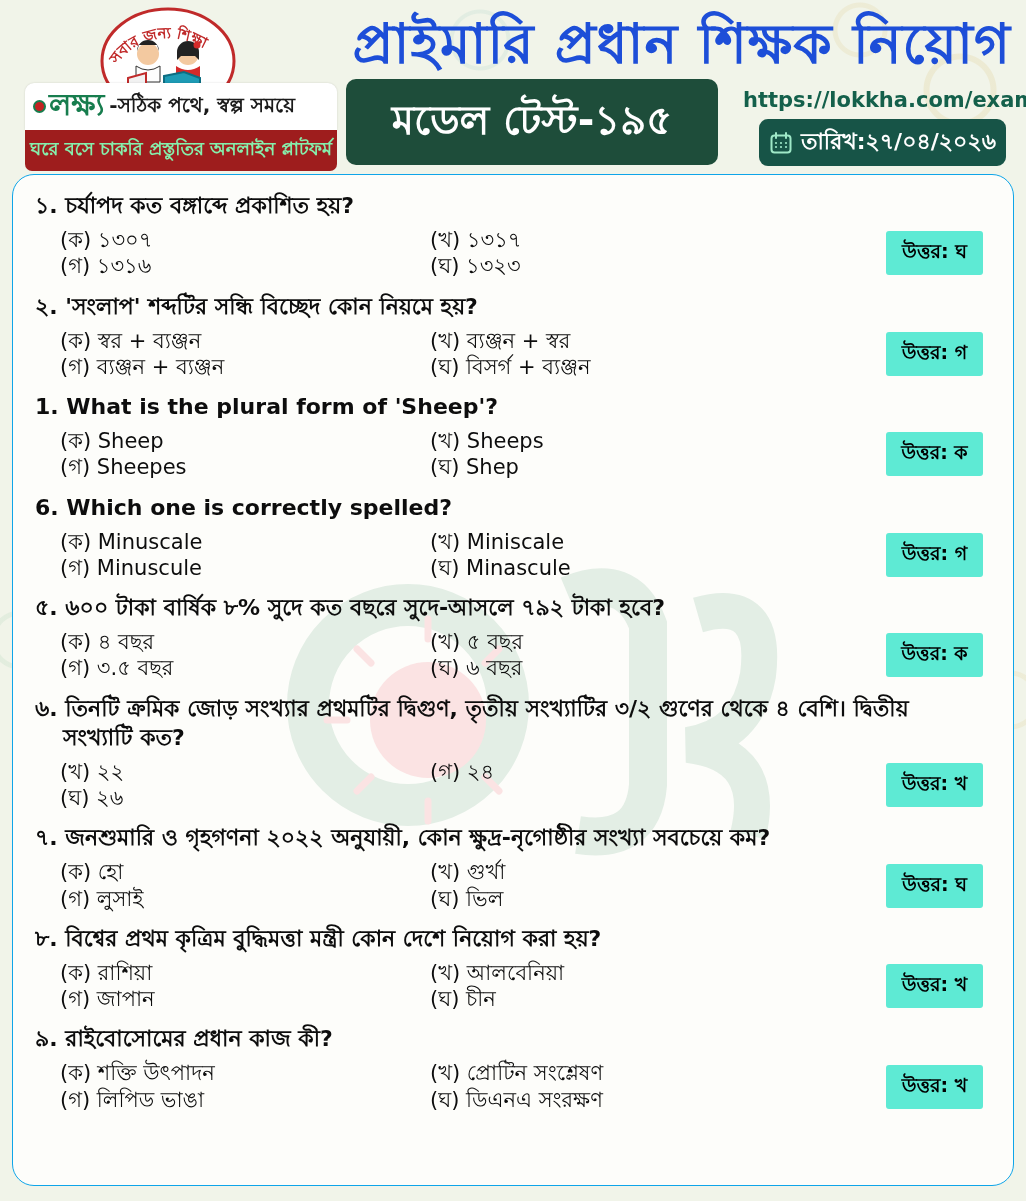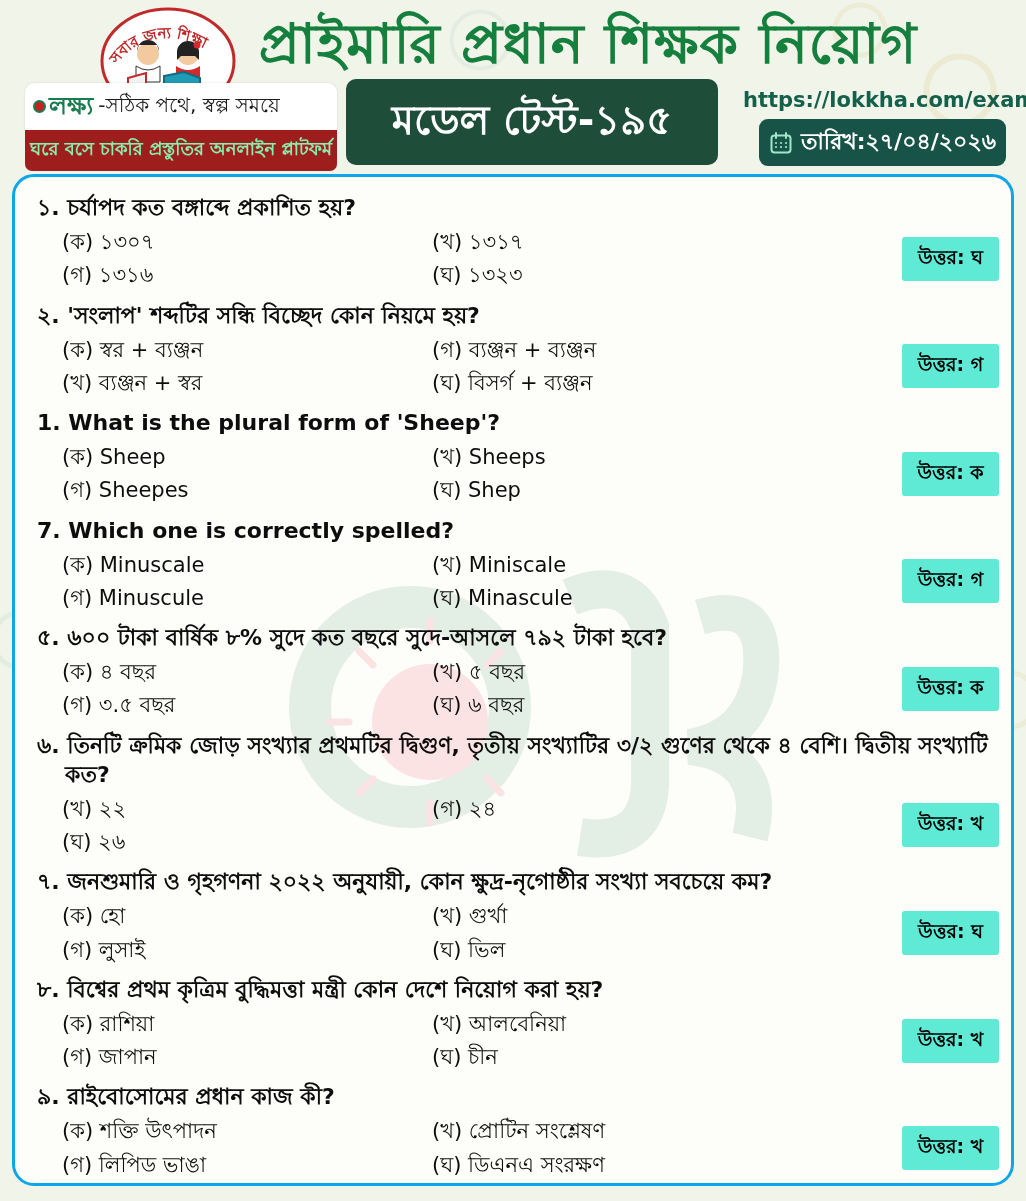--- a/index.html
+++ b/index.html
@@ -14,31 +14,31 @@
       radial-gradient(circle at 860px 30px, transparent 22px, rgba(228,216,170,.30) 23px, rgba(228,216,170,.30) 27px, transparent 28px),
       radial-gradient(circle at 20px 640px, transparent 24px, rgba(170,210,180,.20) 25px, rgba(170,210,180,.20) 29px, transparent 30px),
       radial-gradient(circle at 1010px 700px, transparent 24px, rgba(228,216,170,.28) 25px, rgba(228,216,170,.28) 29px, transparent 30px);
     color:#111;
   }
   
   .header { position:relative; height:170px; }
   .logo-badge { position:absolute; left:98px; top:6px; width:140px; height:110px; }
   .main-title {
     position:absolute; left:165px; right:15px; top:2px;
-    text-align:center; font-size:55px; font-weight:bold; color:#15803d;
+    text-align:right; font-size:55px; font-weight:bold; color:#1d4ed8;
     letter-spacing:1px; white-space:nowrap;
   }
   .brand-box { position:absolute; left:25px; top:83px; width:312px; }
   .brand-top {
     background:#ffffff; border-radius:9px 9px 0 0; height:47px;
     display:flex; align-items:center; padding:0 8px; box-shadow:0 0 2px rgba(0,0,0,.15);
   }
-  .brand-name { font-size:24px; font-weight:bold; color:#177d4e; display:flex; align-items:center; }
+  .brand-name { font-size:30px; font-weight:bold; color:#177d4e; display:flex; align-items:center; }
   .brand-dot { width:13px; height:13px; background:#c32222; border-radius:50%; display:inline-block; margin-right:3px; border:2px solid #177d4e; }
-  .brand-tagline { font-size:20px; font-weight:normal; color:#1b1b1b; margin-left:5px; white-space:nowrap; }
+  .brand-tagline { font-size:20px; font-weight:bold; color:#1b1b1b; margin-left:5px; white-space:nowrap; }
   .brand-bar {
     background:#9e1d1d; color:#86efac; font-size:18px; font-weight:bold;
     text-align:center; padding:5px 4px; border-radius:0 0 7px 7px; white-space:nowrap;
   }
   .model-box {
     position:absolute; left:346px; top:79px; width:372px; height:86px;
     background:#1e4d3a; color:#fff; border-radius:10px;
     display:flex; align-items:center; justify-content:center;
     font-size:40px; font-weight:bold; white-space:nowrap;
   }
@@ -48,32 +48,32 @@
     color:#14604b; font-weight:bold; font-size:21px; white-space:nowrap;
   }
   .date-box {
     margin-top:7px; float:right; background:#175447; color:#fff; border-radius:9px;
     padding:5px 10px; display:flex; align-items:center; gap:8px;
     font-size:22px; font-weight:bold; white-space:nowrap;
   }
   
   .card {
     position:relative; margin:4px 12px 0 12px; height:1012px;
-    background:#fdfdfa; border:3px solid #0ea5e9; border-radius:22px;
-    padding:16px 12px 4px 22px; overflow:hidden;
+    background:#fdfdfa; border:1px solid #0ea5e9; border-radius:22px;
+    padding:16px 30px 4px 22px; overflow:hidden;
   }
   .watermark { position:absolute; left:255px; top:380px; width:560px; height:340px; pointer-events:none; }
   .q { position:relative; margin-bottom:12px; }
   .q-text {
     font-weight:bold; font-size:22px; line-height:1.32; color:#0d0d0d;
     padding-left:28px; text-indent:-28px; padding-right:4px;
   }
   .q-body { display:flex; align-items:center; margin-top:7px; }
   .opts {
-    flex:1; display:grid; grid-template-columns:370px 1fr; row-gap:7px;
+    flex:1; display:grid; grid-template-columns:370px 1fr; 
     padding-left:25px; font-size:21px; line-height:1.25; color:#0d0d0d;
   }
   .badge {
     width:97px; flex:0 0 97px; text-align:center; background:#5eead4; color:#000;
     padding:6px 4px; font-weight:bold; font-size:19px; border-radius:3px; margin-left:6px;
   }
 </style>
 </head>
 <body>
 
@@ -169,43 +169,43 @@
       </div>
       <div class="badge">উত্তর: ঘ</div>
     </div>
   </div>
 
   <div class="q">
     <div class="q-text">২. 'সংলাপ' শব্দটির সন্ধি বিচ্ছেদ কোন নিয়মে হয়?</div>
     <div class="q-body">
       <div class="opts">
         <span>(ক) স্বর + ব্যঞ্জন</span>
+        <span>(খ) ব্যঞ্জন + স্বর</span>
         <span>(গ) ব্যঞ্জন + ব্যঞ্জন</span>
-        <span>(খ) ব্যঞ্জন + স্বর</span>
         <span>(ঘ) বিসর্গ + ব্যঞ্জন</span>
       </div>
       <div class="badge">উত্তর: গ</div>
     </div>
   </div>
 
   <div class="q">
     <div class="q-text">1. What is the plural form of 'Sheep'?</div>
     <div class="q-body">
       <div class="opts">
         <span>(ক) Sheep</span>
         <span>(খ) Sheeps</span>
         <span>(গ) Sheepes</span>
         <span>(ঘ) Shep</span>
       </div>
       <div class="badge">উত্তর: ক</div>
     </div>
   </div>
 
   <div class="q">
-    <div class="q-text">7. Which one is correctly spelled?</div>
+    <div class="q-text">6. Which one is correctly spelled?</div>
     <div class="q-body">
       <div class="opts">
         <span>(ক) Minuscale</span>
         <span>(খ) Miniscale</span>
         <span>(গ) Minuscule</span>
         <span>(ঘ) Minascule</span>
       </div>
       <div class="badge">উত্তর: গ</div>
     </div>
   </div>

